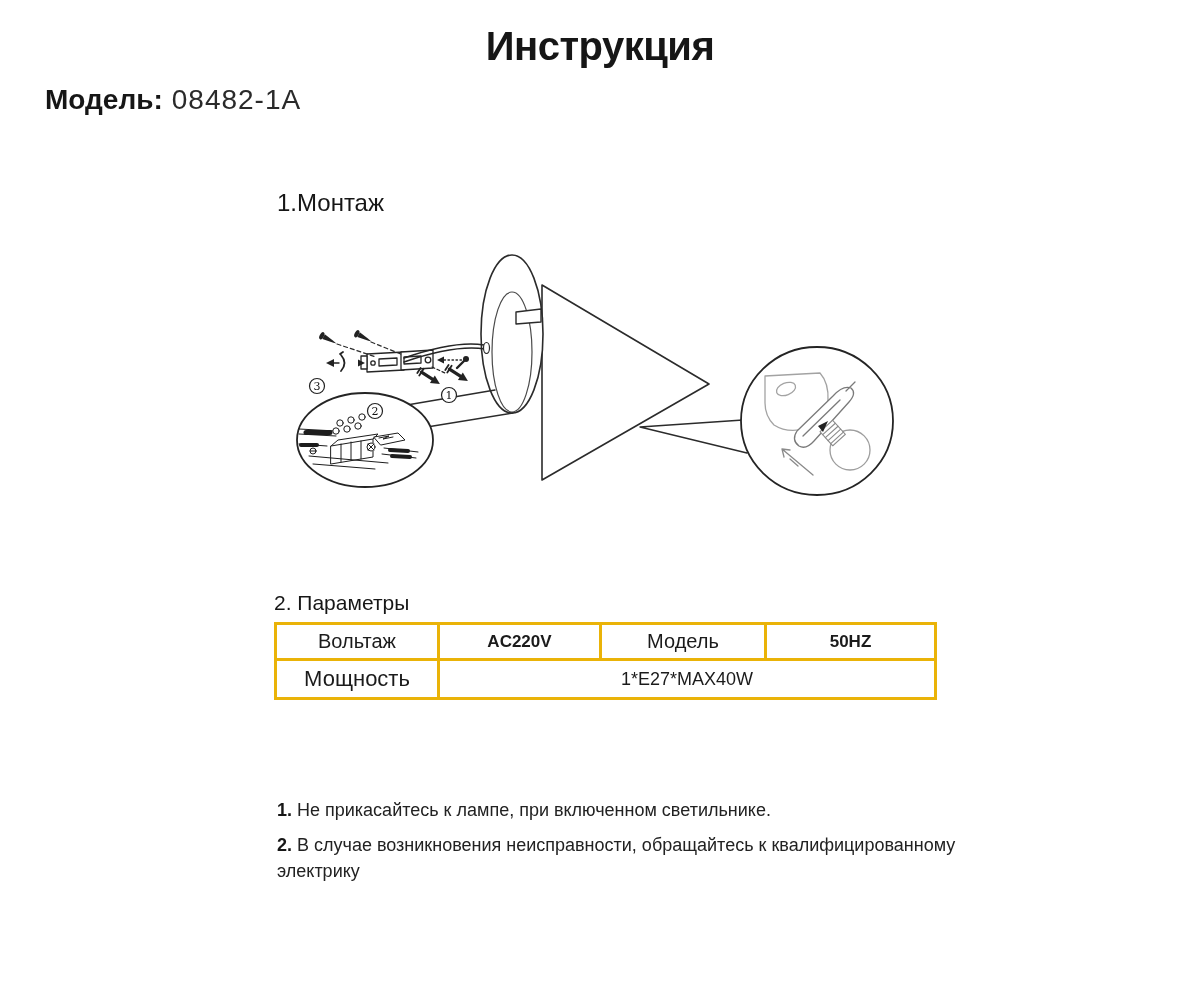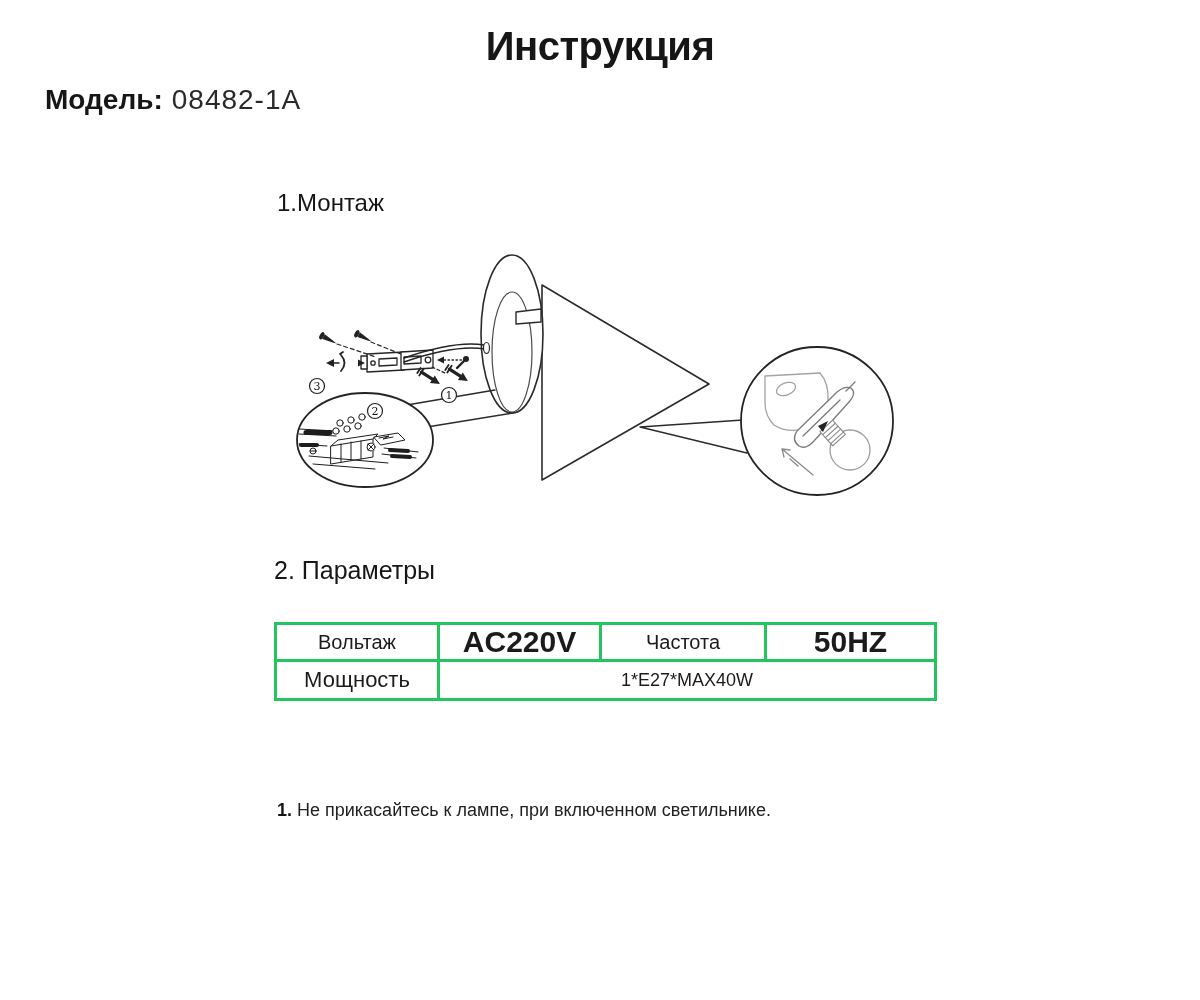--- a/index.html
+++ b/index.html
@@ -12,36 +12,36 @@
     position:absolute;top:24px;left:0;width:1200px;text-align:center;
     font-size:40px;font-weight:bold;letter-spacing:-0.5px;color:#161616;
   }
   .model-line{
     position:absolute;top:84px;left:0;width:1200px;font-size:28px;margin-left:45px;
   }
   .model-label{font-weight:bold;color:#161616;margin-right:9px;}
   .model-value{font-weight:normal;color:#2a2a2a;letter-spacing:1px;}
   .sec{position:absolute;font-weight:normal;color:#161616;white-space:nowrap;}
   .sec1{left:277px;top:189px;font-size:24px;}
-  .sec2{left:274px;top:556px;font-size:25px;}
+  .sec2{left:274px;top:591px;font-size:21px;}
   .sec3{left:276px;top:756px;font-size:25px;letter-spacing:-0.5px;}
   .diagram{position:absolute;left:280px;top:245px;width:620px;height:260px;}
 
   table.params{
     position:absolute;left:274px;top:622px;border-collapse:collapse;table-layout:fixed;
     width:660px;
   }
   table.params td{
-    border:3px solid #22c55e;text-align:center;vertical-align:middle;padding:0;
+    border:3px solid #eab308;text-align:center;vertical-align:middle;padding:0;
     color:#1b1b1b;overflow:hidden;
   }
   tr.r1 td{height:33px;}
   tr.r2 td{height:36px;text-align:center;}
   .cell-lbl{font-size:20px;}
-  .cell-val{font-size:30px;font-weight:bold;}
+  .cell-val{font-size:17px;font-weight:bold;}
   .cell-lbl-big{font-size:22px;}
   .cell-val-plain{font-size:18px;font-weight:normal;color:#2c2c2c;}
 
   .notes{position:absolute;left:277px;top:797px;width:690px;font-size:18px;line-height:26px;color:#222;}
   .note{margin:0 0 9px 0;}
   .note.m0{margin-bottom:0;}
   .note.m4{margin-bottom:4px;}
   .note b{font-weight:bold;color:#161616;margin-right:5px;}
   .note-text{white-space:pre-line;}
 </style>
@@ -196,30 +196,34 @@
     <colgroup>
       <col style="width:163px">
         <col style="width:162px">
         <col style="width:165px">
         <col style="width:170px">
     </colgroup>
     <tbody>
         <tr class="r1">
       <td class="cell-lbl">Вольтаж</td>
       <td class="cell-val">AC220V</td>
-      <td class="cell-lbl">Частота</td>
+      <td class="cell-lbl">Модель</td>
       <td class="cell-val">50HZ</td>
     </tr>
     <tr class="r2">
       <td class="cell-lbl-big">Мощность</td>
       <td class="cell-val-plain" colspan="3">1*E27*MAX40W</td>
     </tr>
   </tbody>
     </table>
 
 
   <div class="notes">
     <div class="note">
       <b>1.</b><span class="note-text">Не прикасайтесь к лампе, при включенном светильнике.</span>
     </div>
+    <div class="note m0">
+      <b>2.</b><span class="note-text">В случае возникновения неисправности, обращайтесь к квалифицированному
+электрику</span>
+    </div>
   </div>
 
 </div>
 
 </body></html>

